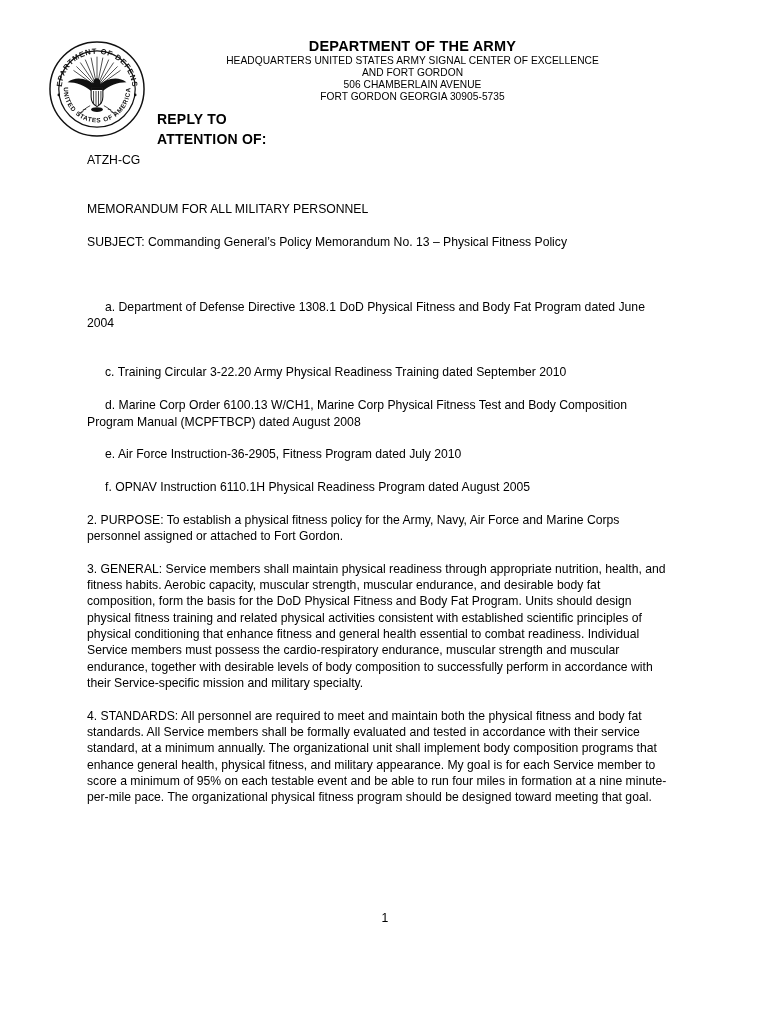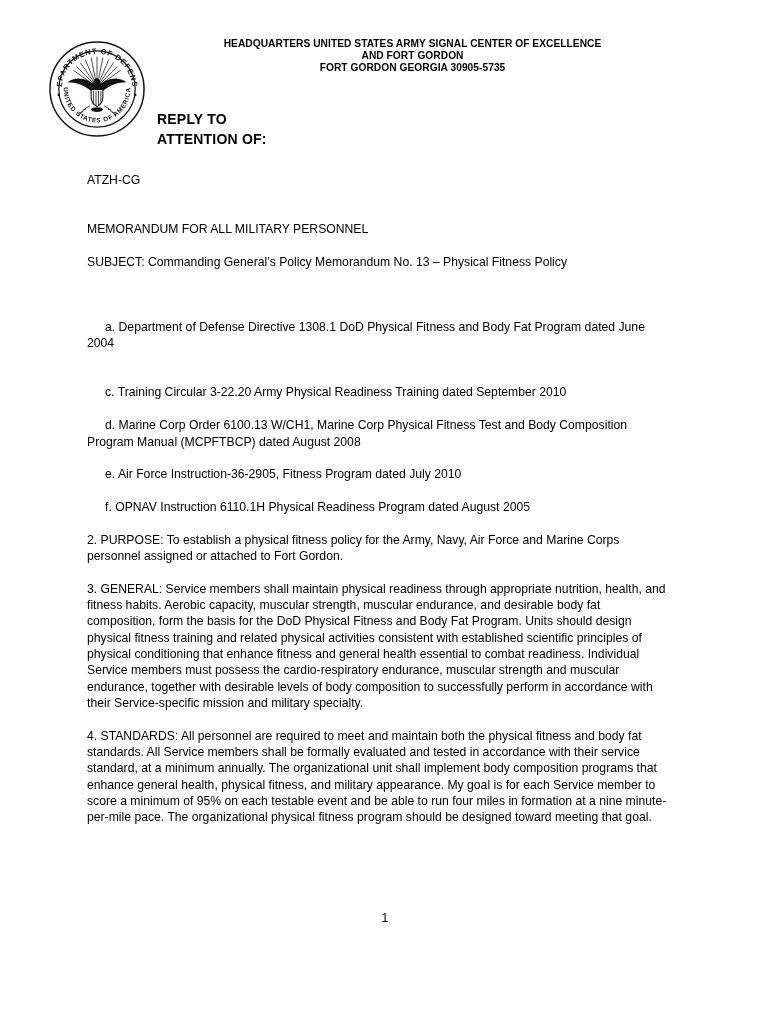--- a/index.html
+++ b/index.html
@@ -48,21 +48,21 @@
     line-height: 1.18;
   }
   .lh-line1 {
     font-size: 14.5px;
     font-weight: bold;
     letter-spacing: 0.2px;
     white-space: nowrap;
   }
   .lh-line {
     font-size: 10.2px;
-    font-weight: bold;
+    font-weight: normal;
     letter-spacing: 0.05px;
     white-space: nowrap;
   }
 
   .reply-to {
     position: absolute;
     left: 157px;
     top: 72px;
     font-size: 14px;
     font-weight: bold;
@@ -71,21 +71,20 @@
   }
 
   
   .body-block {
     position: absolute;
     left: 87px;
     top: 152px;
     width: 585px;
     font-size: 12.2px;
     line-height: 16.35px;
-    margin-top: 20px;
   }
   .office-symbol { margin: 0 0 0 0; }
   .spacer-lg { height: 32.7px; }
   .spacer-md { height: 16.35px; }
 
   .para {
     margin: 0;
     text-align: left;
     white-space: normal;
   }
@@ -158,22 +157,24 @@
         <g stroke="#111111" stroke-width="1.6" fill="none">
           <path d="M86 134 C 74 140, 66 148, 62 156"></path>
           <path d="M114 134 C 126 140, 134 148, 138 156"></path>
           <path d="M72 146 l-7 3 M78 141 l-7 2 M128 146 l7 3 M122 141 l7 2"></path>
         </g>
         <ellipse cx="100" cy="142" rx="12" ry="5" fill="#111111"></ellipse>
       </svg>
     </div>
 
     <div class="lh-text">
+      <div class="lh-line1">DEPARTMENT OF THE ARMY</div>
       <div class="lh-line">HEADQUARTERS UNITED STATES ARMY SIGNAL CENTER OF EXCELLENCE</div>
       <div class="lh-line">AND FORT GORDON</div>
+      <div class="lh-line">506 CHAMBERLAIN AVENUE</div>
       <div class="lh-line">FORT GORDON GEORGIA 30905-5735</div>
     </div>
 
     <div class="reply-to">
       <div>REPLY TO</div>
       <div>ATTENTION OF:</div>
     </div>
   </div>
 
   <div class="body-block">

